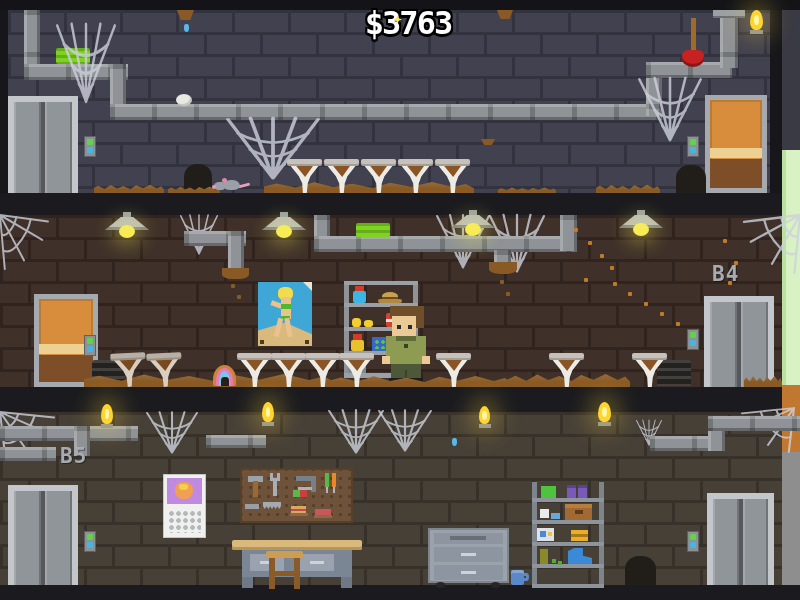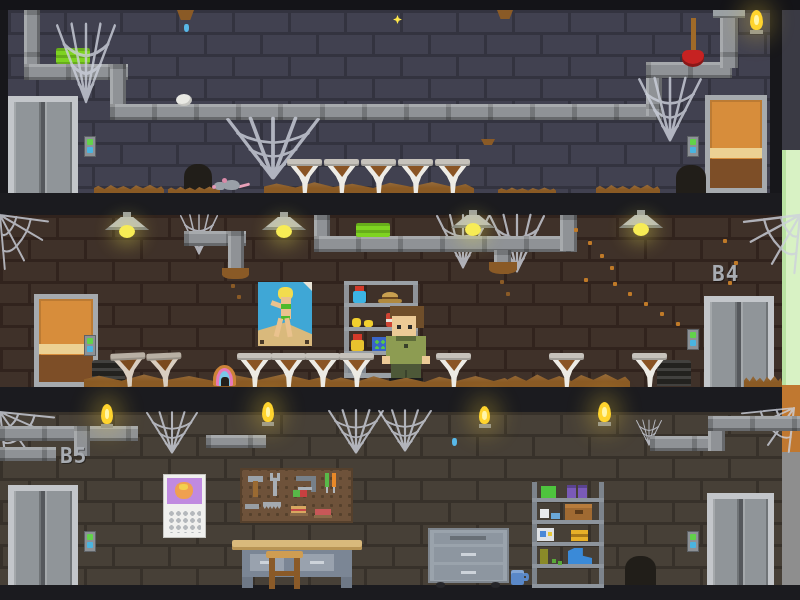--- a/index.html
+++ b/index.html
@@ -642,14 +642,15 @@
       </div>
       <div class="obj hole" style="left: 625px; top: 556px; width: 31px; height: 29px;"></div>
       <div class="obj mug" style="left: 511px; top: 570px; width: 18px; height: 15px;">
         <i class="abs mgbody"></i>
         <i class="abs mghandle"></i>
       </div>
     </div>
 
   <div class="flabel" style="left:712px;top:262px">B4</div>
   <div class="flabel" style="left:60px;top:444px">B5</div>
+  <div id="money">$3763</div>
   <div id="sparkle"></div>
 </div>
 
 </body></html>

